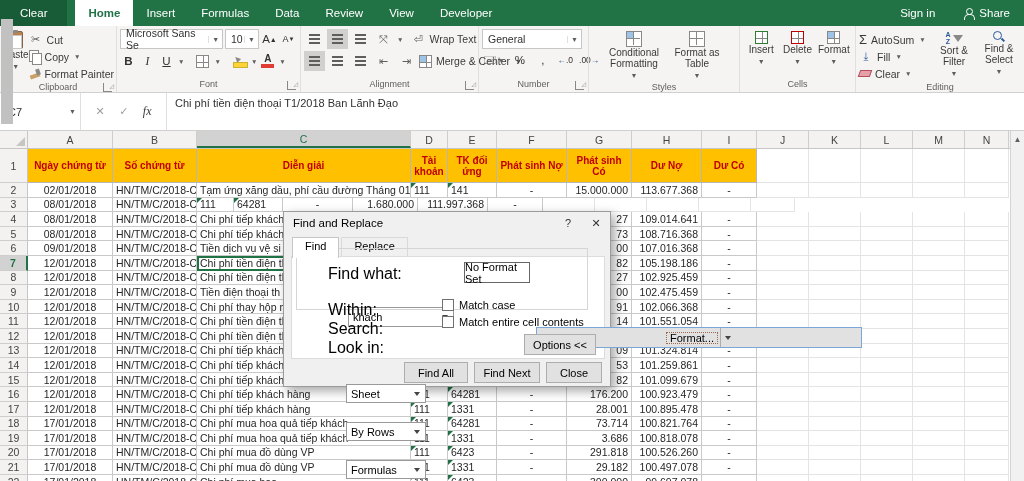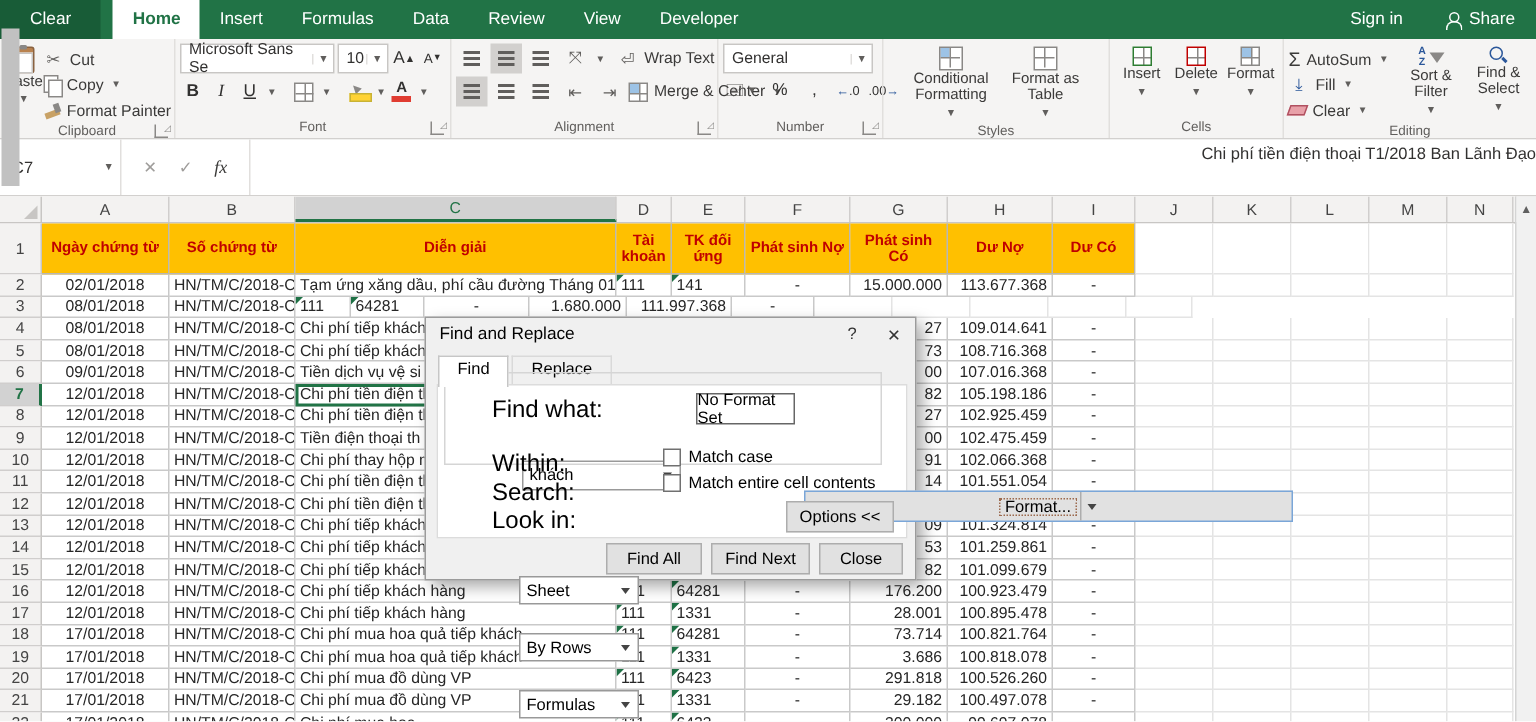--- a/index.html
+++ b/index.html
@@ -80,21 +80,21 @@
   .mag:before { content:""; position:absolute; left:0; top:0; width:7px; height:7px; border:1.6px solid #2b579a; border-radius:50%; }
   .mag:after { content:""; position:absolute; left:8px; top:8px; width:4px; height:1.8px; background:#2b579a; transform:rotate(45deg); }
 
   
   #fbar { position:absolute; left:0; top:93px; width:1024px; height:38px; background:#fff;
     border-bottom:1px solid #d2d0ce; display:flex; align-items:stretch; }
   #namebox { width:81px; border-right:1px solid #e1dfdd; display:flex; align-items:center; font-size:11px; color:#323130; padding-left:8px; }
   #namebox .arr { margin-left:auto; margin-right:4px; font-size:7px; color:#605e5c; }
   .fb-btns { width:86px; display:flex; align-items:center; justify-content:space-evenly; border-right:1px solid #e1dfdd; color:#9f9d9b; }
   .fb-btns .fx { font-style:italic; font-size:12px; color:#3b3a39; font-family:"Liberation Serif", serif; }
-  #formulatext { flex:1; font-size:11px; color:#323130; padding:4px 0 0 8px;text-align:right; }
+  #formulatext { flex:1; font-size:11px; color:#323130; padding:4px 0 0 8px; }
 
   
   #grid { position:absolute; left:0; top:131px; width:1010px; height:350px; background:#fff; overflow:hidden; }
   #colstrip { display:flex; height:18px; background:#f3f2f1; border-bottom:1px solid #c8c6c4; }
   .chead { border-right:1px solid #d0cecd; font-size:10.5px; color:#444; display:flex; align-items:center; justify-content:center; cursor:pointer; }
   .chead.selcol { background:#d2d2d2; color:#217346; border-bottom:2px solid #217346; }
   .corner { width:28px; background:#f3f2f1; border-right:1px solid #c8c6c4; position:relative; cursor:pointer; }
   .corner:after { content:""; position:absolute; right:2px; bottom:2px; border-left:9px solid transparent; border-bottom:9px solid #c8c6c4; }
   .grow { display:flex; }
   .rn { width:28px; background:#f3f2f1; border-right:1px solid #c8c6c4; border-bottom:1px solid #d0cecd;

